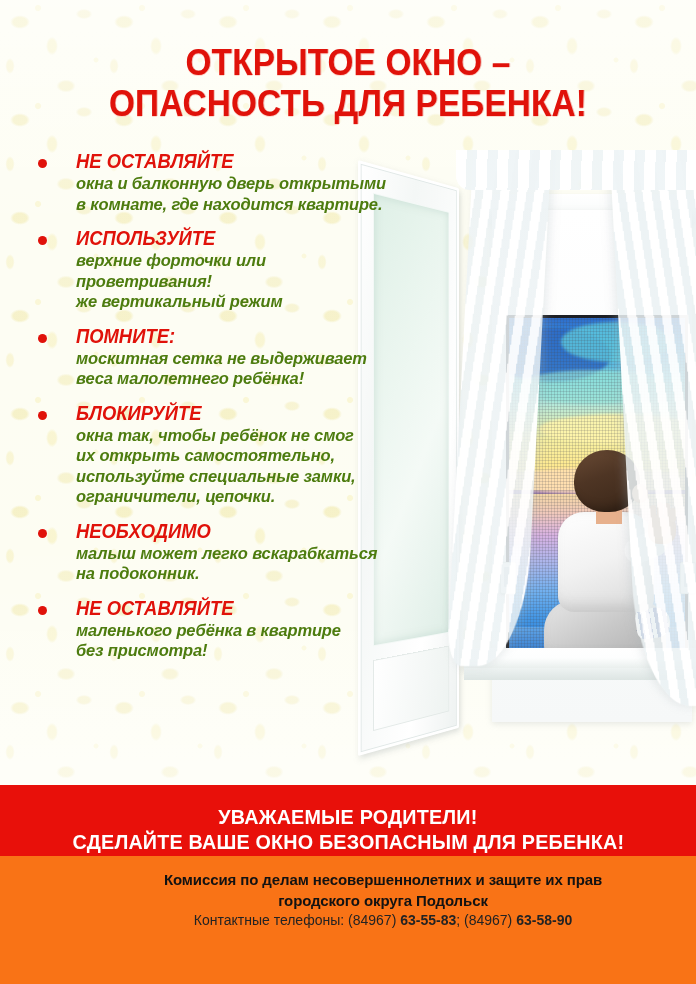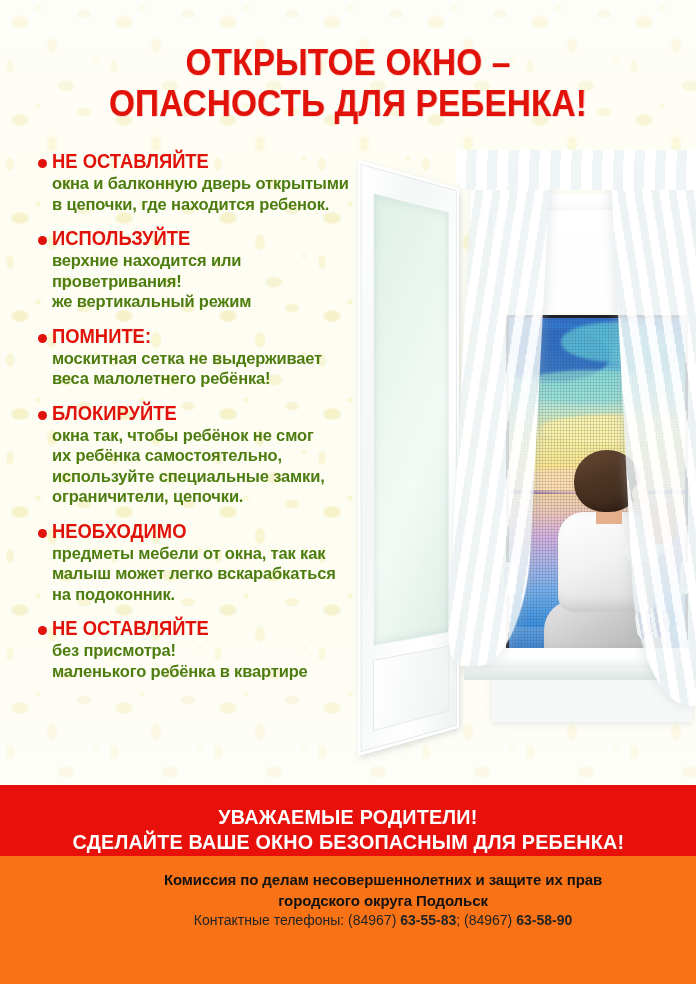--- a/index.html
+++ b/index.html
@@ -40,21 +40,21 @@
     font-family:"Liberation Sans Narrow","Liberation Sans",sans-serif;
     font-weight:bold;font-size:37px;line-height:41px;
     letter-spacing:.2px;
     transform:scaleX(.9);transform-origin:50% 50%;
     text-shadow:0 1px 0 rgba(255,200,190,.75), 1px 0 0 rgba(200,10,4,.25);
     white-space:nowrap;
   }
   .headline .ln{display:block;}
   
   .tips{position:absolute;left:0;top:150px;width:370px;z-index:30;}
-  .tip{position:relative;padding-left:52px;margin-bottom:13px;}
+  .tip{position:relative;padding-left:76px;margin-bottom:13px;font-style:italic;}
   .dot{
     position:absolute;left:38px;top:9px;width:9px;height:9px;border-radius:50%;
     background:#e0120a;box-shadow:0 0 2px rgba(255,255,255,.9);
   }
   .tip .head{
     color:#e0120a;
     font-family:"Liberation Sans Narrow","Liberation Sans",sans-serif;
     font-weight:bold;font-size:20px;line-height:22px;
     letter-spacing:0px;transform:scaleX(.92);transform-origin:0 50%;
     white-space:nowrap;
@@ -318,70 +318,69 @@
     <div class="valance"></div>
   </div>
 
   <div class="tips">
 
     <div class="tip">
       <span class="dot"></span>
       <div class="head">НЕ ОСТАВЛЯЙТЕ</div>
       <div class="body">
         <span class="l">окна и балконную дверь открытыми</span>
-        <span class="l">в  цепочки, где  находится ребенок.</span>
+        <span class="l">в  комнате, где  находится квартире.</span>
       </div>
     </div>
 
     <div class="tip">
       <span class="dot"></span>
       <div class="head">ИСПОЛЬЗУЙТЕ</div>
       <div class="body">
-        <span class="l">верхние находится или</span>
+        <span class="l">верхние форточки или</span>
         <span class="l">проветривания!</span>
         <span class="l">же  вертикальный режим</span>
       </div>
     </div>
 
     <div class="tip">
       <span class="dot"></span>
       <div class="head">ПОМНИТЕ:</div>
       <div class="body">
         <span class="l">москитная сетка не выдерживает</span>
         <span class="l">веса малолетнего ребёнка!</span>
       </div>
     </div>
 
     <div class="tip">
       <span class="dot"></span>
       <div class="head">БЛОКИРУЙТЕ</div>
       <div class="body">
         <span class="l">окна так, чтобы ребёнок не смог</span>
-        <span class="l">их  ребёнка самостоятельно,</span>
+        <span class="l">их  открыть самостоятельно,</span>
         <span class="l">используйте специальные замки,</span>
         <span class="l">ограничители, цепочки.</span>
       </div>
     </div>
 
     <div class="tip">
       <span class="dot"></span>
       <div class="head">НЕОБХОДИМО</div>
       <div class="body">
-        <span class="l">предметы мебели от окна, так как</span>
         <span class="l">малыш может легко вскарабкаться</span>
         <span class="l">на  подоконник.</span>
       </div>
     </div>
 
     <div class="tip">
       <span class="dot"></span>
       <div class="head">НЕ ОСТАВЛЯЙТЕ</div>
       <div class="body">
+        <span class="l">маленького ребёнка в квартире</span>
         <span class="l">без  присмотра!</span>
-        <span class="l">маленького ребёнка в квартире</span>
       </div>
     </div>
 
   </div>
 
   <div class="red-banner">
     <div class="bl bl1">УВАЖАЕМЫЕ РОДИТЕЛИ!</div>
     <div class="bl bl2">СДЕЛАЙТЕ ВАШЕ ОКНО БЕЗОПАСНЫМ ДЛЯ РЕБЕНКА!</div>
   </div>
 

